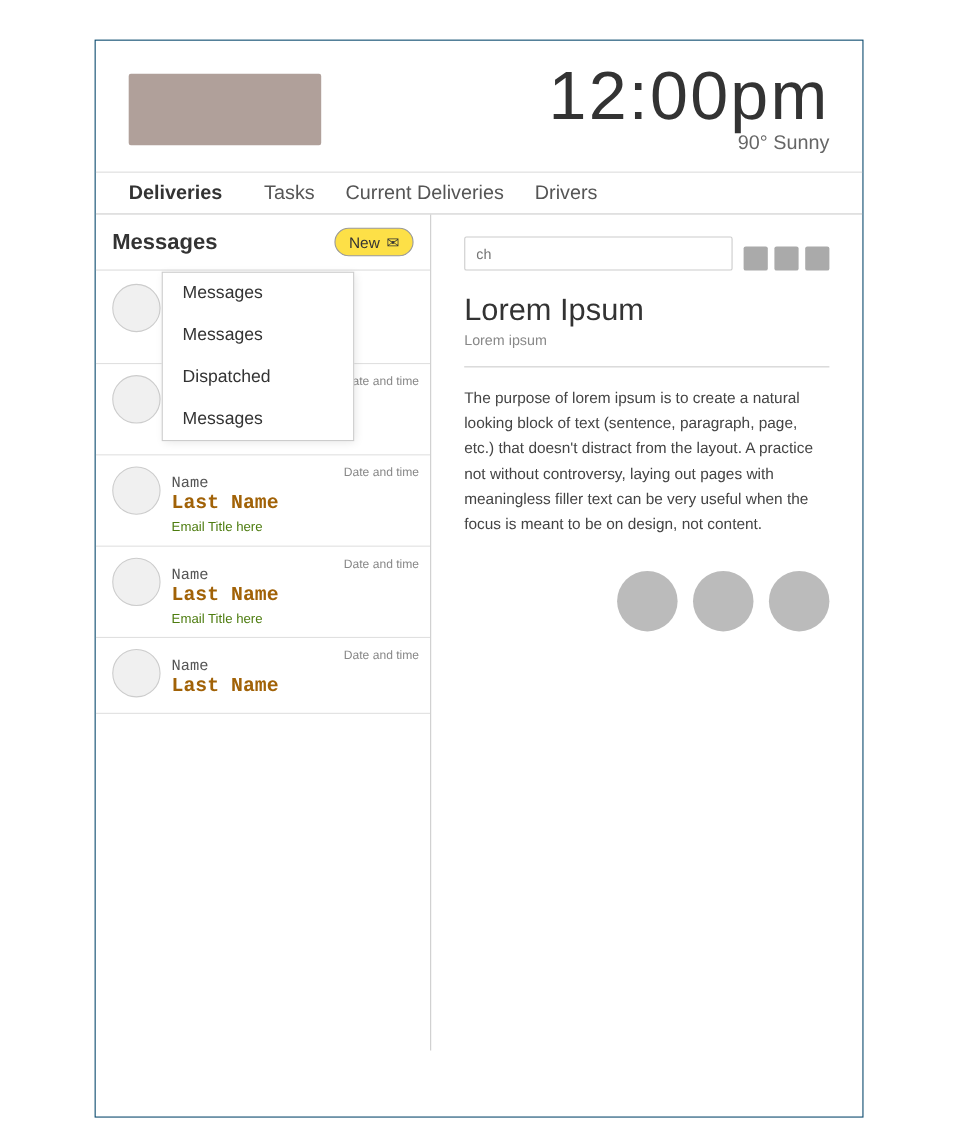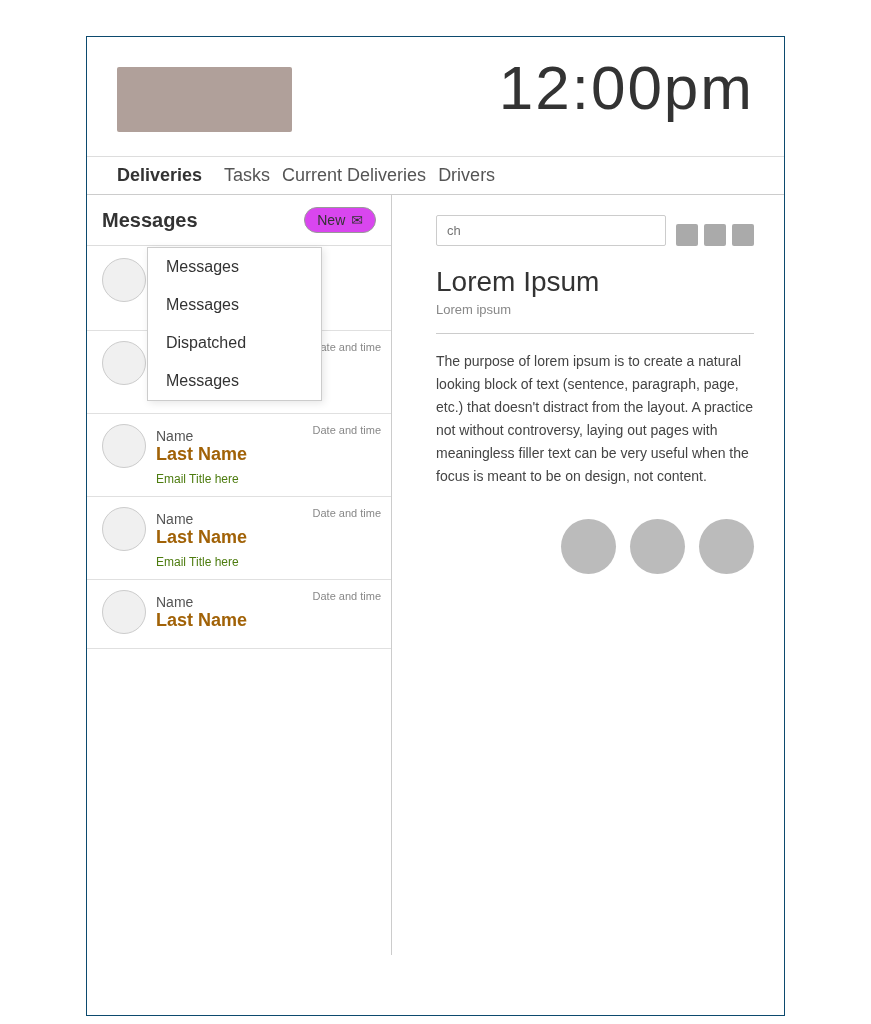--- a/index.html
+++ b/index.html
@@ -50,41 +50,40 @@
       color: #666;
       text-align: right;
     }
 
     
     .nav-bar {
       display: flex;
       align-items: center;
       padding: 8px 30px;
       border-bottom: 1px solid #ccc;
-      gap: 12px;
+      gap: 28px;
     }
     .nav-brand {
       font-size: 18px;
       font-weight: bold;
       color: #333;
       margin-right: 10px;
     }
     .nav-link {
       font-size: 18px;
       color: #555;
       cursor: pointer;
       text-decoration: none;
     }
 
     
     .main-body {
       display: flex;
       position: relative;
       min-height: 760px;
-      gap: 14px;
     }
 
     
     .sidebar {
       width: 305px;
       min-width: 305px;
       border-right: 1px solid #ccc;
       position: relative;
     }
     .sidebar-header {
@@ -101,41 +100,42 @@
     }
     .new-btn {
       display: flex;
       align-items: center;
       gap: 6px;
       border: 1px solid #999;
       border-radius: 20px;
       padding: 4px 12px;
       font-size: 14px;
       color: #333;
-      background: #d946ef;
+      background: #fde047;
       cursor: pointer;
     }
     .envelope-icon {
       font-size: 14px;
     }
 
     
     .message-list {
       overflow-y: auto;
     }
     .message-item {
       padding: 10px 15px 10px 15px;
       border-bottom: 1px solid #e0e0e0;
       position: relative;
     }
     .message-item-top {
       display: flex;
-      align-items: center;
+      align-items: flex-end;
       gap: 10px;
       margin-bottom: 4px;
+      font-family: Liberation Mono, monospace;
     }
     .message-date {
       font-size: 11px;
       color: #888;
       text-align: right;
       position: absolute;
       right: 10px;
       top: 10px;
     }
     .avatar {
@@ -252,20 +252,21 @@
   </style>
 </head>
 <body>
 
 <div class="outer-wrapper">
 
   <div class="header">
     <div class="header-logo"></div>
     <div class="header-time-block">
       <div class="header-time">12:00pm</div>
+      <div class="header-weather">90° Sunny</div>
     </div>
   </div>
 
   <div class="nav-bar">
     <span class="nav-brand">Deliveries</span>
     <a class="nav-link">Tasks</a>
     <a class="nav-link">Current Deliveries</a>
     <a class="nav-link">Drivers</a>
   </div>
 

